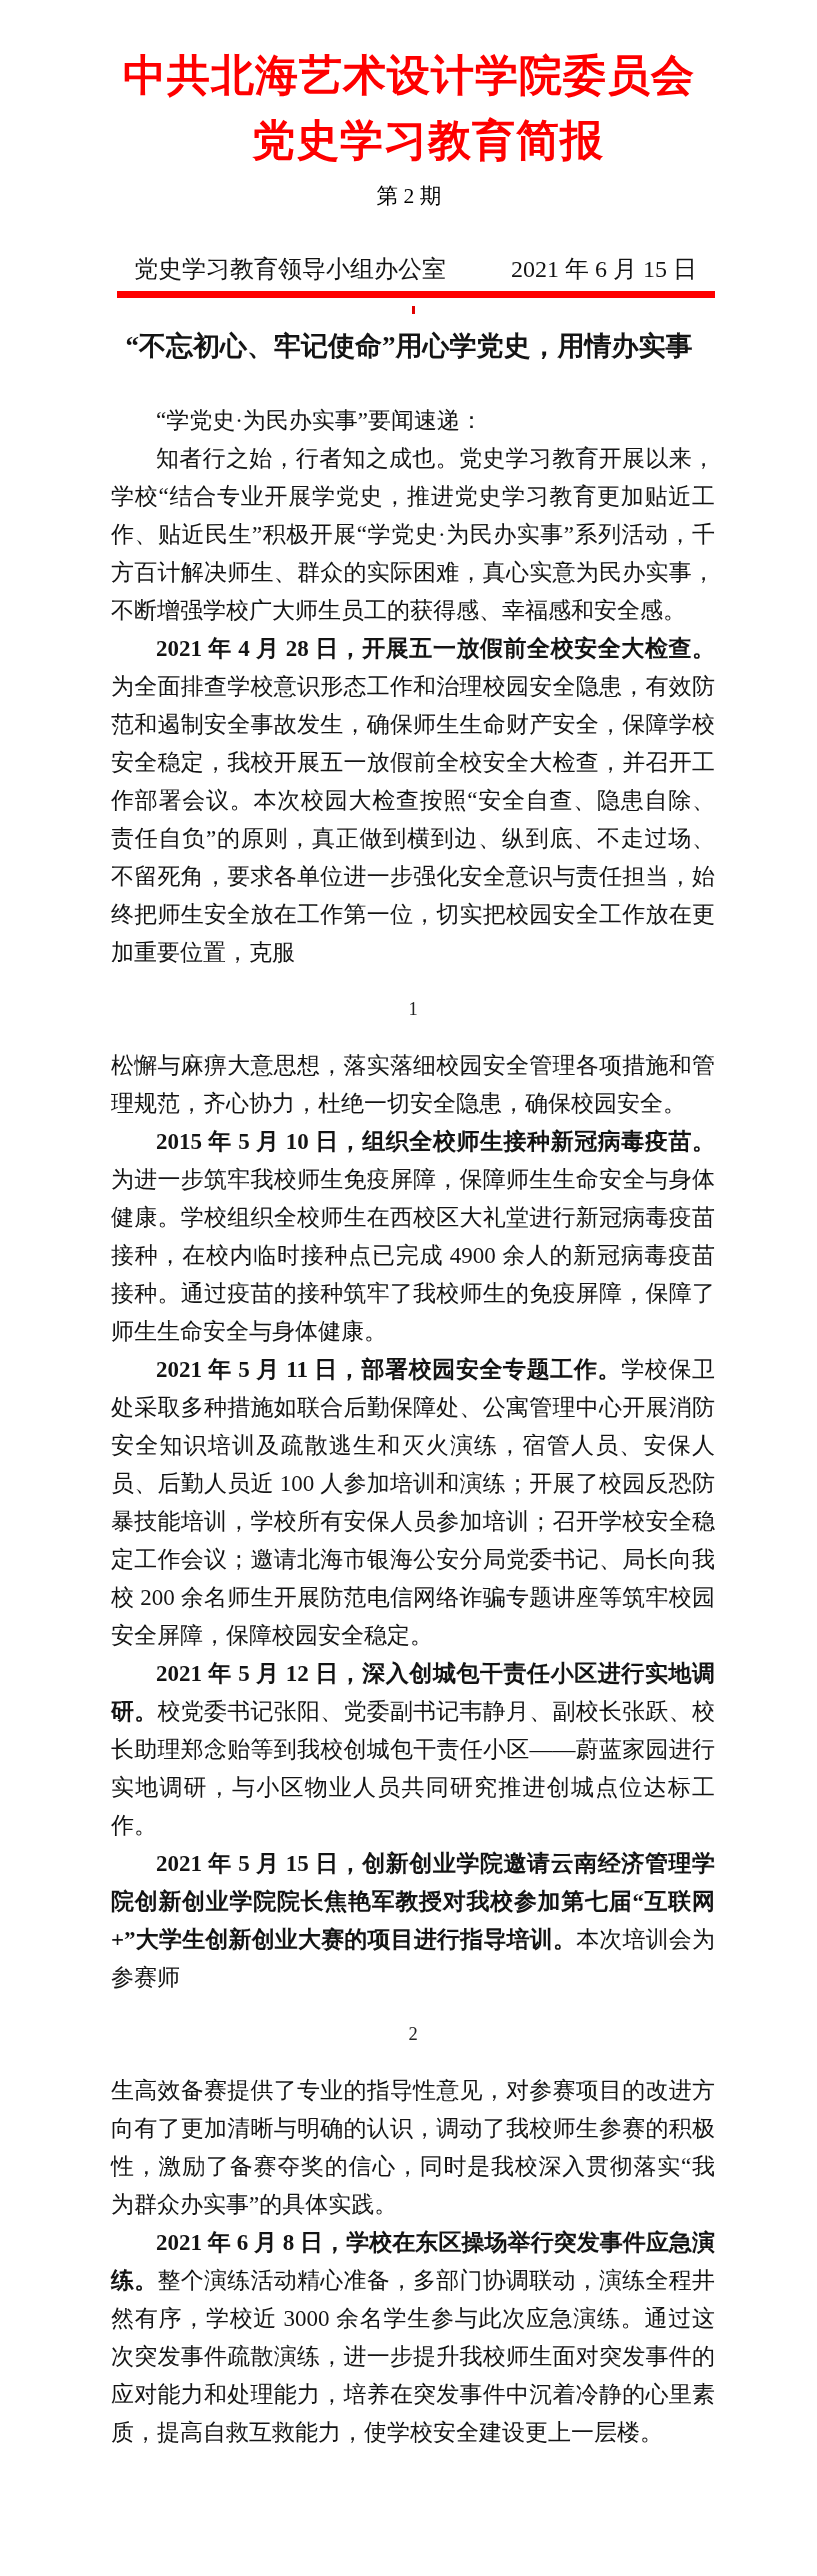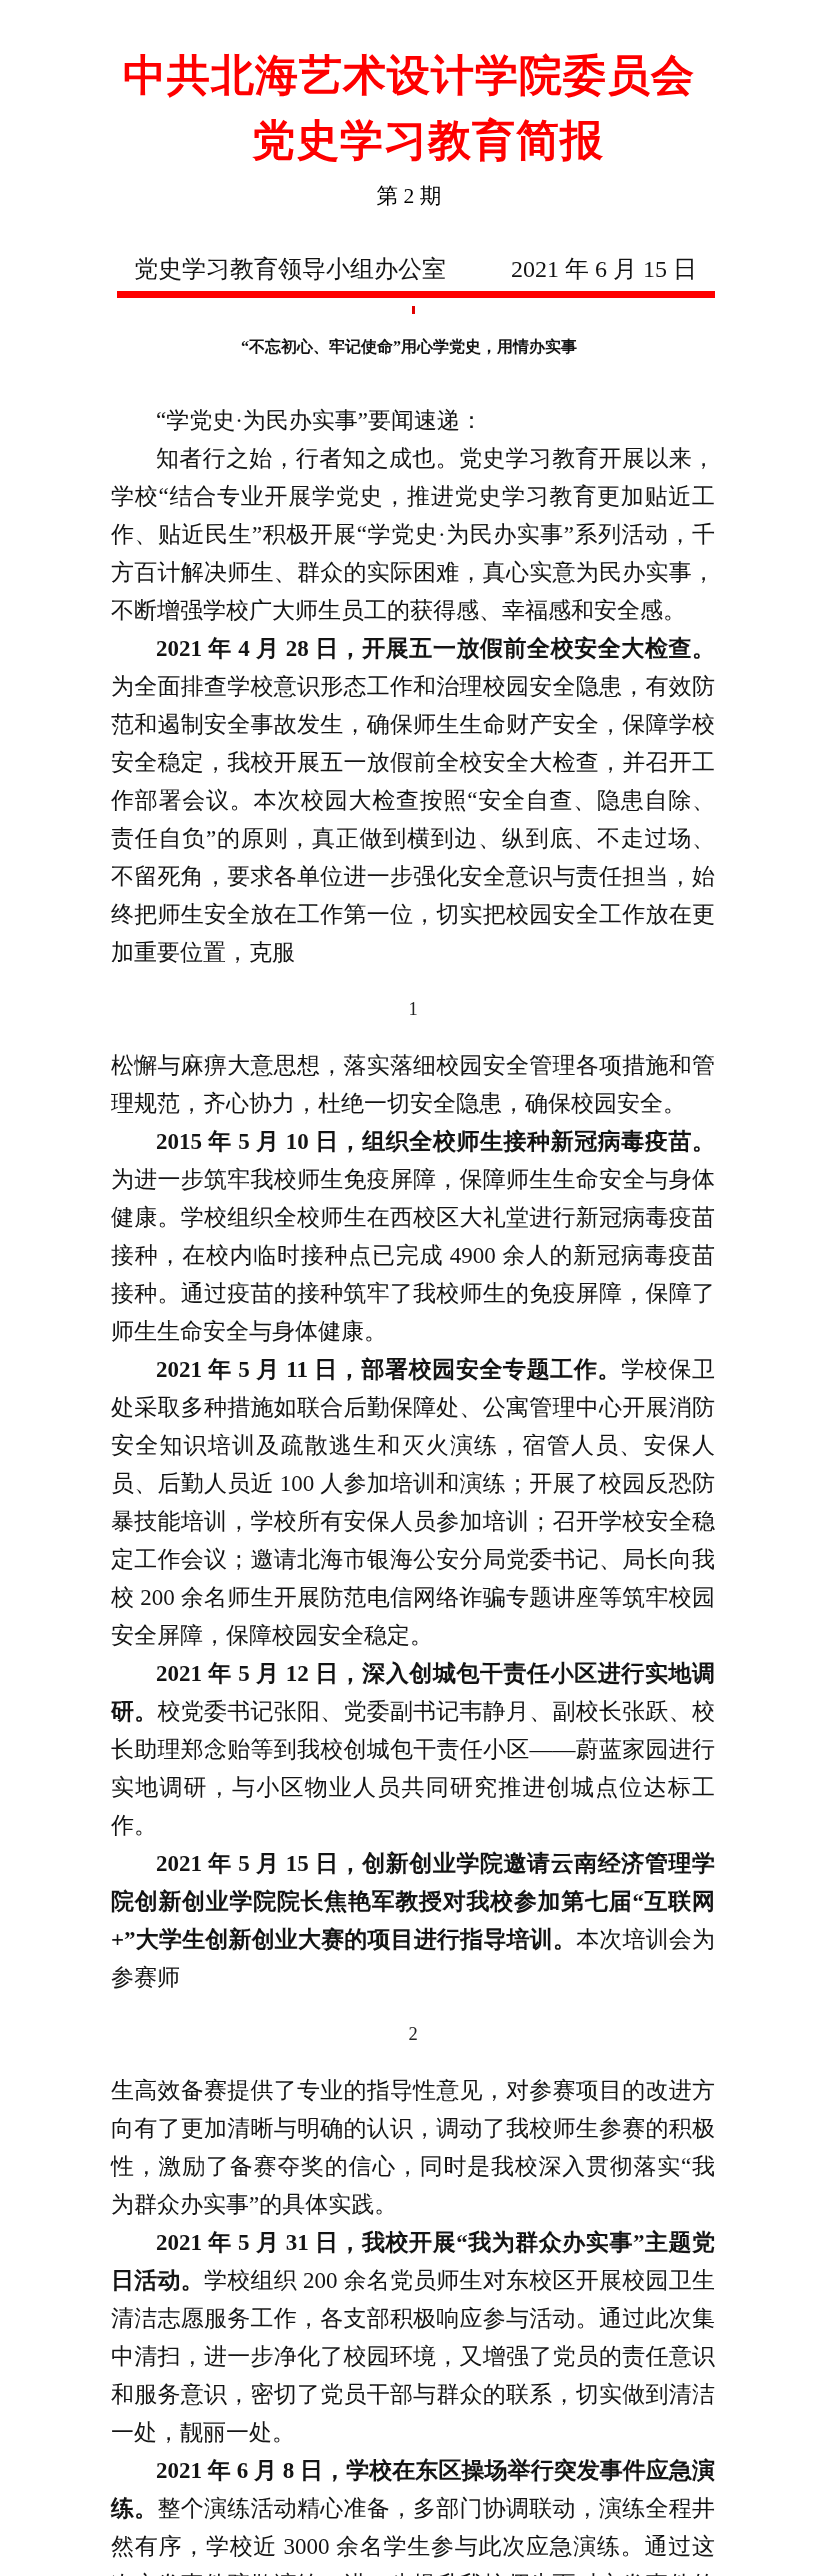--- a/index.html
+++ b/index.html
@@ -11,21 +11,21 @@
   .hdr-title { text-align:center; color:#fe0000; font-weight:bold;
                font-size:43px; line-height:47px; letter-spacing:1px; }
   .t1 { padding-top:52px; }
   .t2 { margin-top:17.5px;padding-left:38px; }
   .issue-no { text-align:center; font-size:21.6px; line-height:24px; margin-top:20.6px; color:#000; }
   .issuer-row { display:flex; justify-content:space-between;
                 margin:48px 121px 0 134px; font-size:24px; line-height:26px; white-space:nowrap; }
   .red-tick { position:absolute; left:412px; top:306px; width:3.1px; height:7.7px; background:#e20000; }
   .red-rule { margin-left:117px; margin-top:9.3px; width:598px; height:6.2px; background:#fe0000; }
   
-  .headline { text-align:center; font-weight:bold; font-size:16px; line-height:27px; margin-top:35px; }
+  .headline { text-align:center; font-weight:bold; font-size:27px; line-height:27px; margin-top:35px; }
   .body-text { margin:42px 103px 0 111px; font-size:23px; line-height:38px;
                text-align:justify; text-justify:inter-character; }
   .body-text p { margin:0; }
   .ind  { text-indent:45px; }
   .lead { font-weight:bold; }
   .pagenum { text-align:center; font-size:18.5px; line-height:38px; margin:18.5px 0; color:#222; }
 </style>
 </head>
 <body>
 
@@ -54,20 +54,19 @@
     <p class="ind"><b class="lead">2015 年 5 月 10 日，组织全校师生接种新冠病毒疫苗。</b><span>为进一步筑牢我校师生免疫屏障，保障师生生命安全与身体健康。学校组织全校师生在西校区大礼堂进行新冠病毒疫苗接种，在校内临时接种点已完成 4900 余人的新冠病毒疫苗接种。通过疫苗的接种筑牢了我校师生的免疫屏障，保障了师生生命安全与身体健康。</span></p>
 
     <p class="ind"><b class="lead">2021 年 5 月 11 日，部署校园安全专题工作。</b><span>学校保卫处采取多种措施如联合后勤保障处、公寓管理中心开展消防安全知识培训及疏散逃生和灭火演练，宿管人员、安保人员、后勤人员近 100 人参加培训和演练；开展了校园反恐防暴技能培训，学校所有安保人员参加培训；召开学校安全稳定工作会议；邀请北海市银海公安分局党委书记、局长向我校 200 余名师生开展防范电信网络诈骗专题讲座等筑牢校园安全屏障，保障校园安全稳定。</span></p>
 
     <p class="ind"><b class="lead">2021 年 5 月 12 日，深入创城包干责任小区进行实地调研。</b><span>校党委书记张阳、党委副书记韦静月、副校长张跃、校长助理郑念贻等到我校创城包干责任小区——蔚蓝家园进行实地调研，与小区物业人员共同研究推进创城点位达标工作。</span></p>
 
     <p class="ind"><b class="lead">2021 年 5 月 15 日，创新创业学院邀请云南经济管理学院创新创业学院院长焦艳军教授对我校参加第七届“互联网+”大学生创新创业大赛的项目进行指导培训。</b><span>本次培训会为参赛师</span></p>
     <div class="pagenum">2</div>
     <p>生高效备赛提供了专业的指导性意见，对参赛项目的改进方向有了更加清晰与明确的认识，调动了我校师生参赛的积极性，激励了备赛夺奖的信心，同时是我校深入贯彻落实“我为群众办实事”的具体实践。</p>
 
-    <p class="ind"><b class="lead">2021 年 5 月 31 日，我校开展“我为群众办实事”主题党日活动。</b><span>学校组织 200 余名党员师生对东校区开展校园卫生清洁志愿服务工作，各支部积极响应参与活动。通过此次集中清扫，进一步净化了校园环境，又增强了党员的责任意识和服务意识，密切了党员干部与群众的联系，切实做到清洁一处，靓丽一处。</span></p>
 
     <p class="ind"><b class="lead">2021 年 6 月 8 日，学校在东区操场举行突发事件应急演练。</b><span>整个演练活动精心准备，多部门协调联动，演练全程井然有序，学校近 3000 余名学生参与此次应急演练。通过这次突发事件疏散演练，进一步提升我校师生面对突发事件的应对能力和处理能力，培养在突发事件中沉着冷静的心里素质，提高自救互救能力，使学校安全建设更上一层楼。</span></p>
 
   </div>
 
 </div>
 
 
 </body></html>

